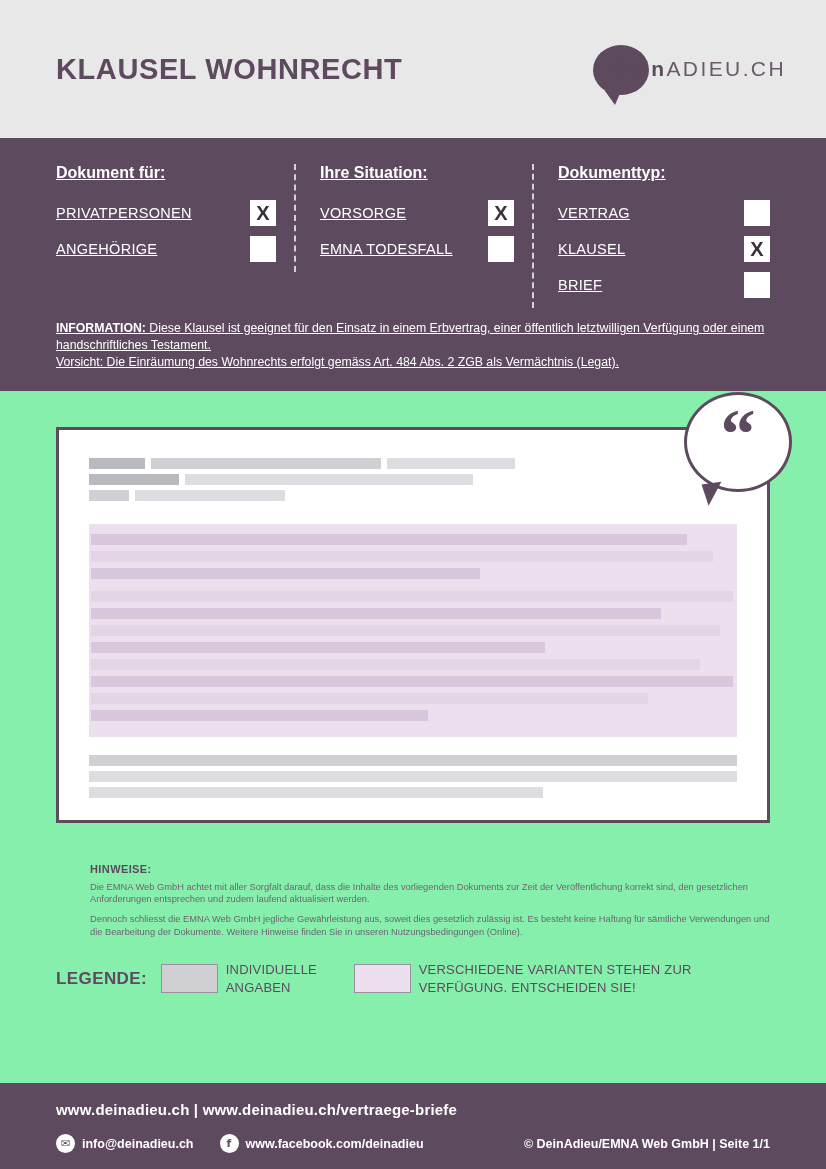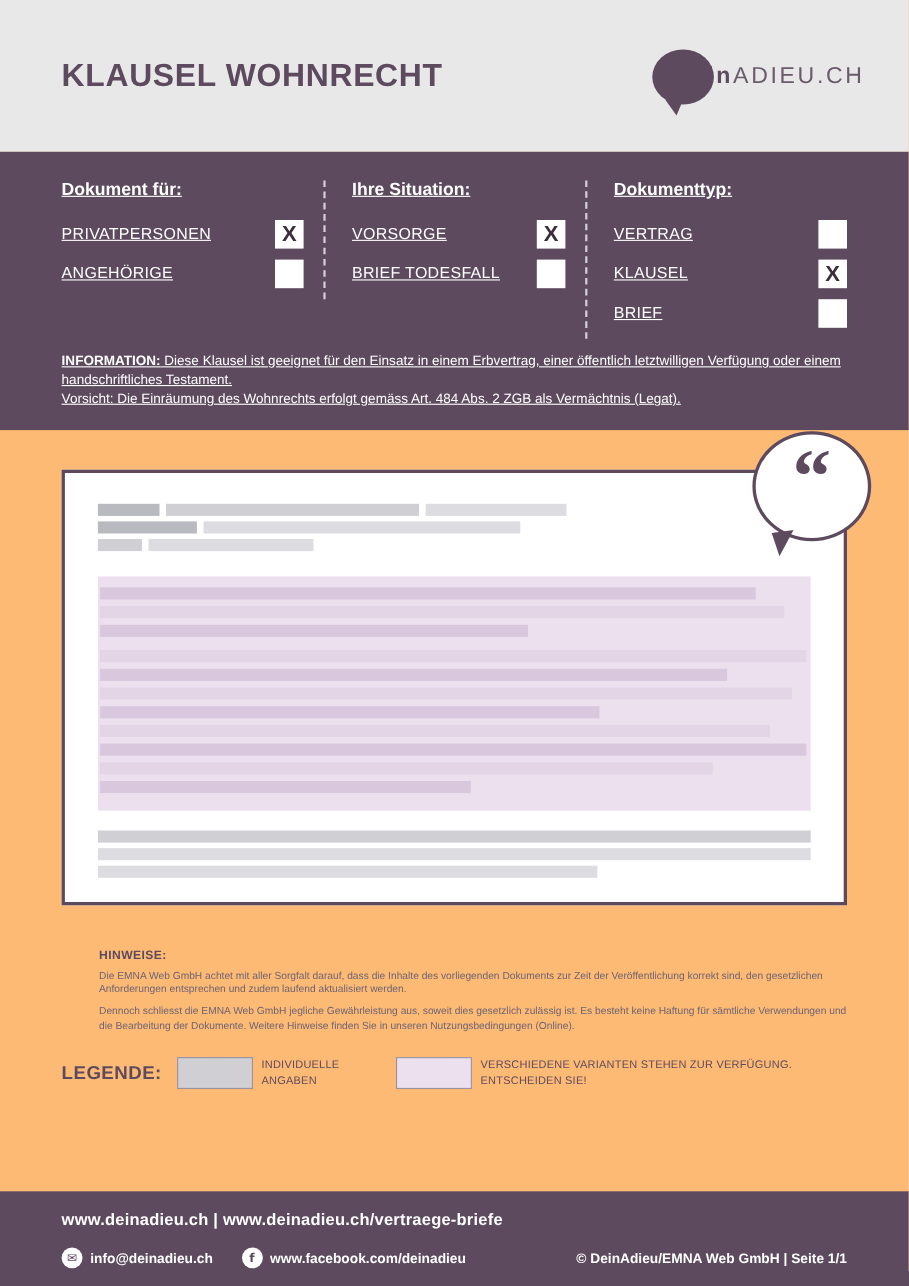--- a/index.html
+++ b/index.html
@@ -10,22 +10,23 @@
     width: 826px;
     height: 1169px;
     background: #f2f2f2;
     font-family: "Liberation Sans", sans-serif;
     overflow: hidden;
   }
   .page {
     position: relative;
     width: 826px;
     height: 1169px;
-    background: #fdba74;
-    box-sizing: border-box;
+    background: #86efac;
+    box-sizing: border-box;
+    border-radius: 28px;
   }
 
   
   .header {
     height: 138px;
     background: #e8e8e8;
     display: flex;
     align-items: center;
     justify-content: space-between;
     padding: 0 40px 0 56px;
@@ -227,21 +228,21 @@
   }
   .swatch {
     width: 82px;
     height: 27px;
     border: 1px solid #9a90a0;
     margin-right: 8px;
   }
   .swatch.grey { background: #cfcfd4; }
   .swatch.lilac { background: #ece0ee; }
   .legende-text {
-    font-size: 10px;
+    font-size: 13px;
     line-height: 1.35;
     color: #5d4a5e;
     margin-right: 22px;
     letter-spacing: 0.2px;
   }
 
   
   .footer {
     position: absolute;
     left: 0; right: 0; bottom: 0;
@@ -307,21 +308,21 @@
         </div>
       </div>
 
       <div class="col col-2">
         <div class="col-title">Ihre Situation:</div>
         <div class="opt">
           <span class="opt-label">VORSORGE</span>
           <span class="checkbox">X</span>
         </div>
         <div class="opt">
-          <span class="opt-label">BRIEF TODESFALL</span>
+          <span class="opt-label">EMNA TODESFALL</span>
           <span class="checkbox"></span>
         </div>
       </div>
 
       <div class="col col-3">
         <div class="col-title">Dokumenttyp:</div>
         <div class="opt">
           <span class="opt-label">VERTRAG</span>
           <span class="checkbox"></span>
         </div>

